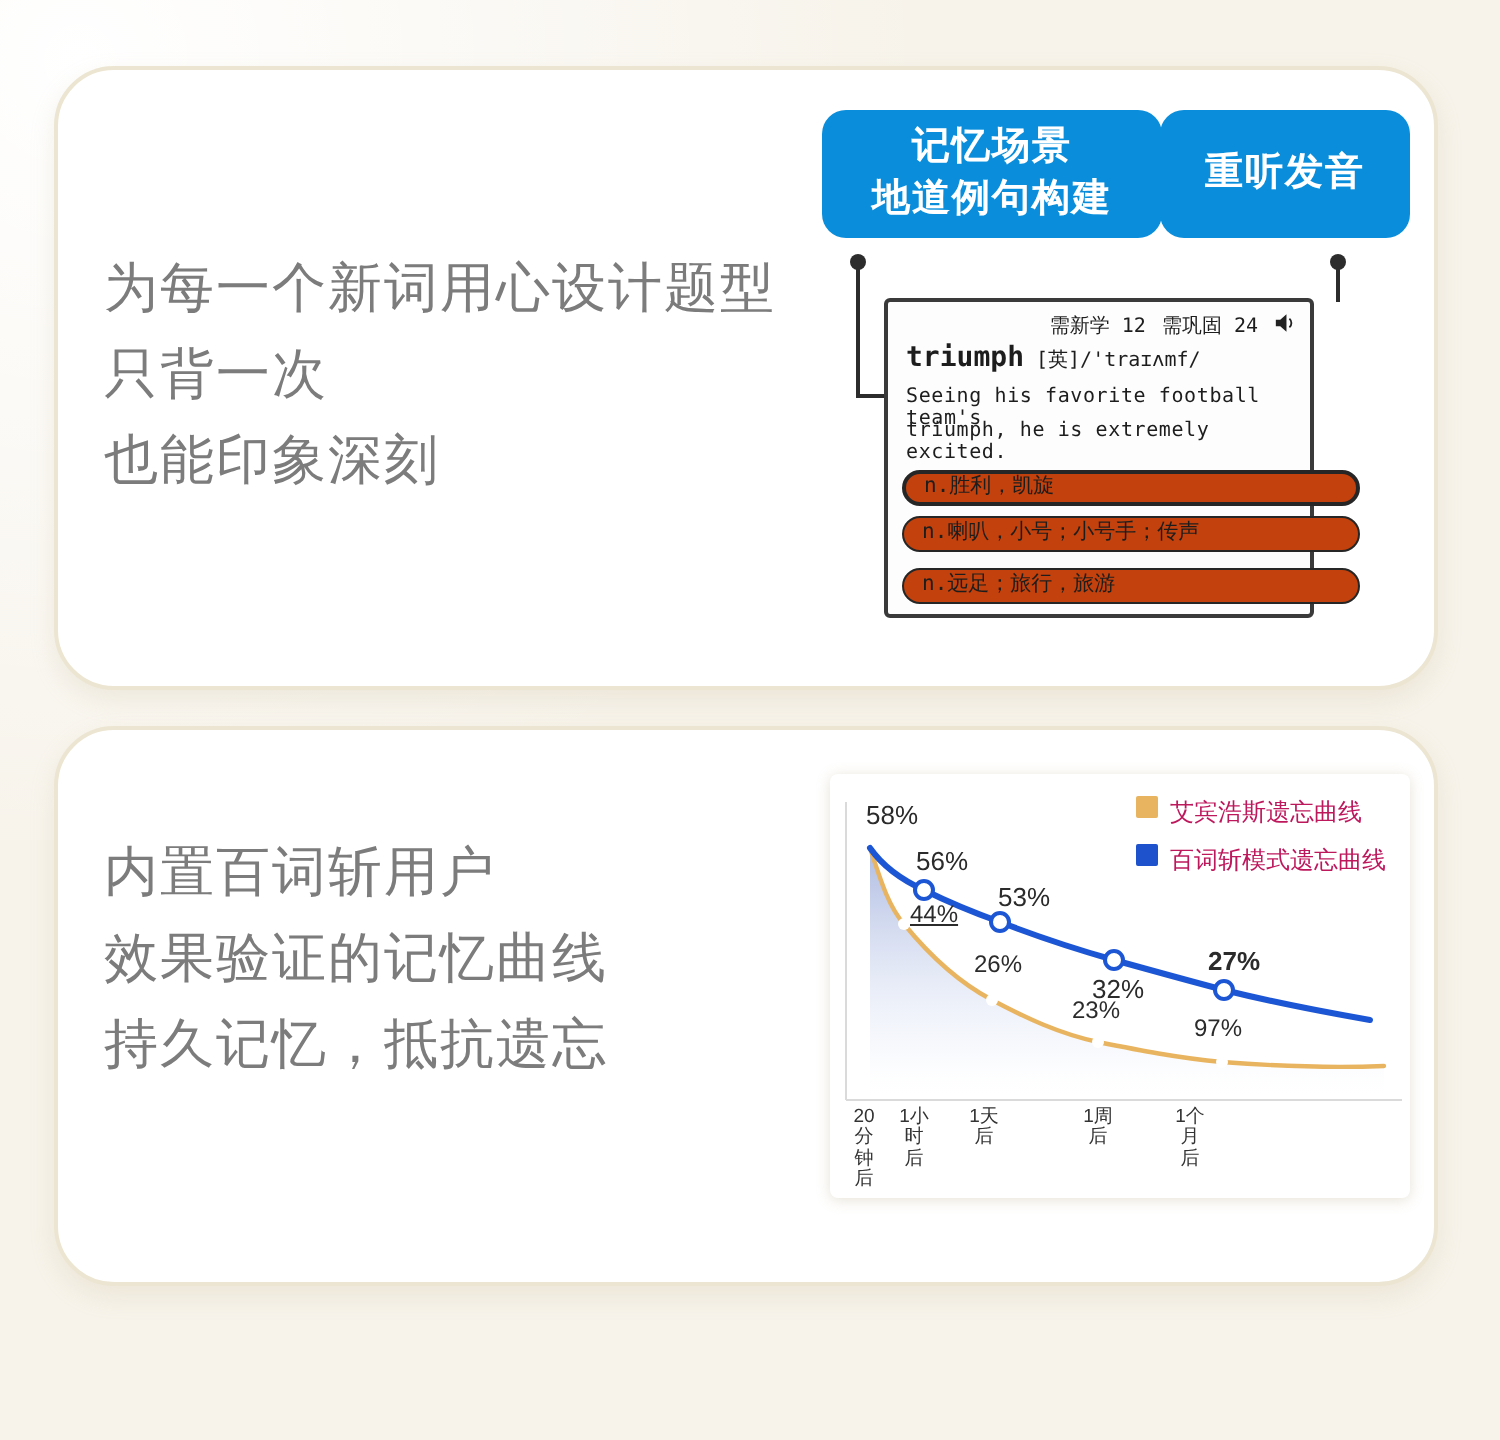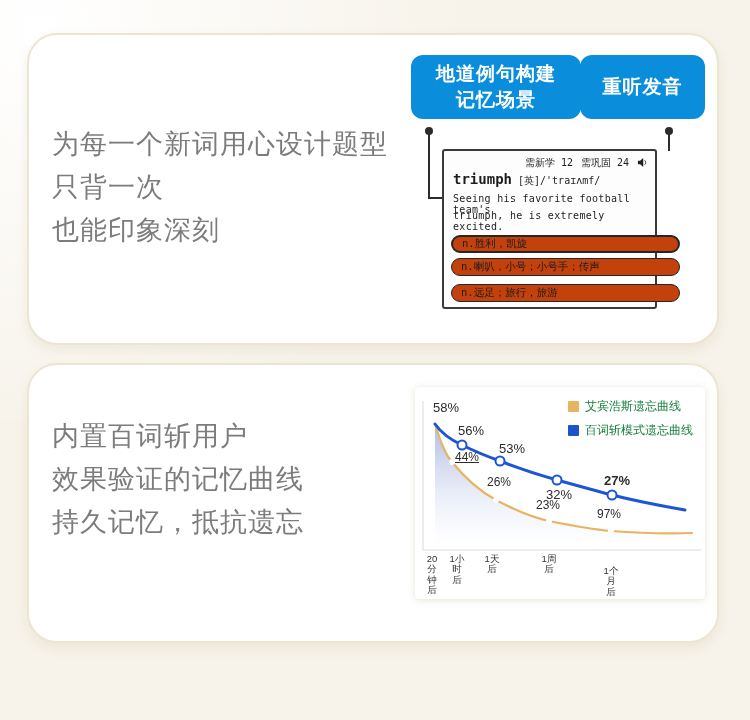--- a/index.html
+++ b/index.html
@@ -52,21 +52,21 @@
   }
   .opt1{top:84px;border-width:2.2px;line-height:13px;}
   .opt2{top:107px;}
   .opt3{top:133px;}
   
   .chart-panel{
     position:absolute;left:386px;top:22px;width:290px;height:212px;background:#ffffff;
     border-radius:4px;box-shadow:0 1px 7px rgba(175,160,120,.30);
   }
   .legend{position:absolute;top:11px;right:12px;}
-  .legend-row{display:flex;align-items:center;gap:6px;margin-bottom:7px;font-size:12px;font-weight:500;color:#15803d;}
+  .legend-row{display:flex;align-items:flex-start;gap:6px;margin-bottom:7px;font-size:12px;font-weight:500;color:#be185d;}
   .sw{width:11px;height:11px;border-radius:1px;display:inline-block;}
   .sw-0{background:#e9b45f;}
   .sw-1{background:#1d52cc;}
   .curves{position:absolute;left:0;top:0;}
   .pl{position:absolute;color:#2b2b2b;font-weight:500;font-size:13px;}
   .pl.y{font-size:12px;}
   .tick{
     position:absolute;top:167px;width:15px;transform:translateX(-50%);
     font-size:9.5px;line-height:1.1;color:#333;text-align:center;word-break:break-all;
   }
@@ -76,22 +76,22 @@
 
 <section class="card card1">
 
   <div class="headline h1">
     <div>为每一个新词用心设计题型</div>
     <div>只背一次</div>
     <div>也能印象深刻</div>
   </div>
 
   <div class="callout callout1">
+    <div>记忆场景</div>
     <div>地道例句构建</div>
-    <div>记忆场景</div>
   </div>
   <div class="callout callout2">
     <div>重听发音</div>
   </div>
 
   <span class="dot" style="left:396px;top:92px;"></span>
   <span class="cline" style="left:399px;top:98px;width:2px;height:66px;"></span>
   <span class="cline" style="left:399px;top:162px;width:16px;height:2px;"></span>
   <span class="dot" style="left:636px;top:92px;"></span>
   <span class="cline" style="left:639px;top:98px;width:2px;height:18px;"></span>
@@ -168,15 +168,15 @@
     <span class="pl" style="left:189px;top:86px;font-weight:bold;">27%</span>
     <span class="pl y" style="left:40px;top:63px;text-decoration:underline;">44%</span>
     <span class="pl y" style="left:72px;top:88px;">26%</span>
     <span class="pl y" style="left:121px;top:111px;">23%</span>
     <span class="pl y" style="left:182px;top:120px;">97%</span>
 
     <span class="tick" style="left:17px;">20分钟后</span>
     <span class="tick" style="left:42px;">1小时后</span>
     <span class="tick" style="left:77px;">1天后</span>
     <span class="tick" style="left:134px;">1周后</span>
-    <span class="tick" style="left:196px;margin-top:12px;">1个月后</span>
+    <span class="tick" style="left:180px;">1个月后</span>
   </div>
 </section>
 
 </body></html>

